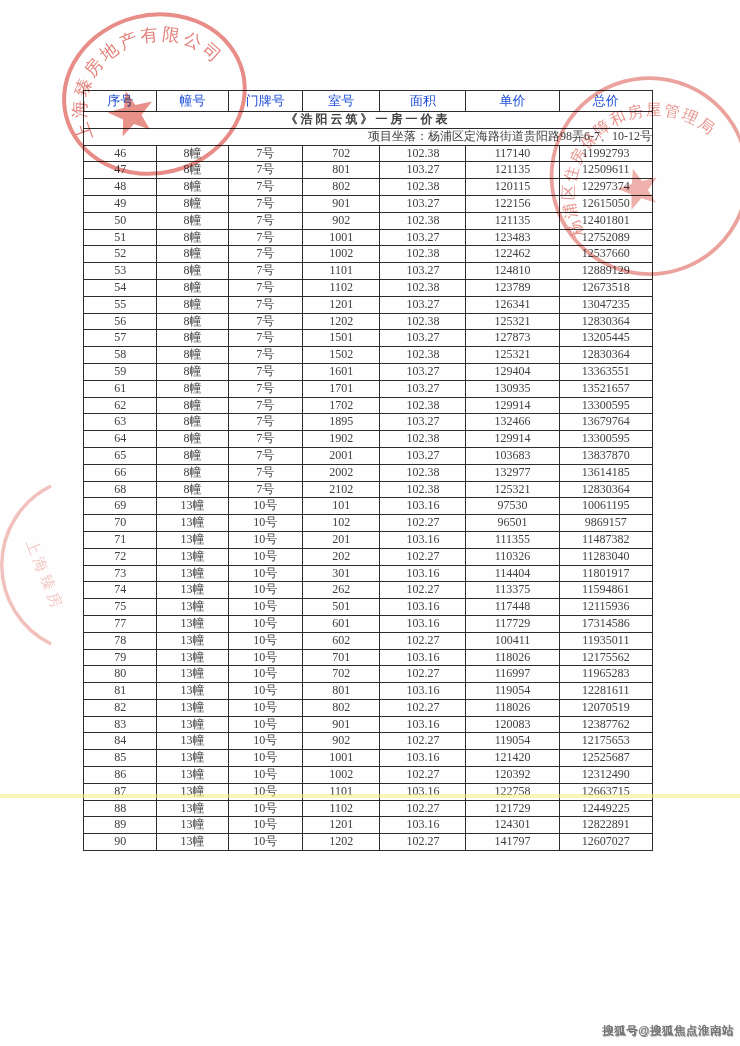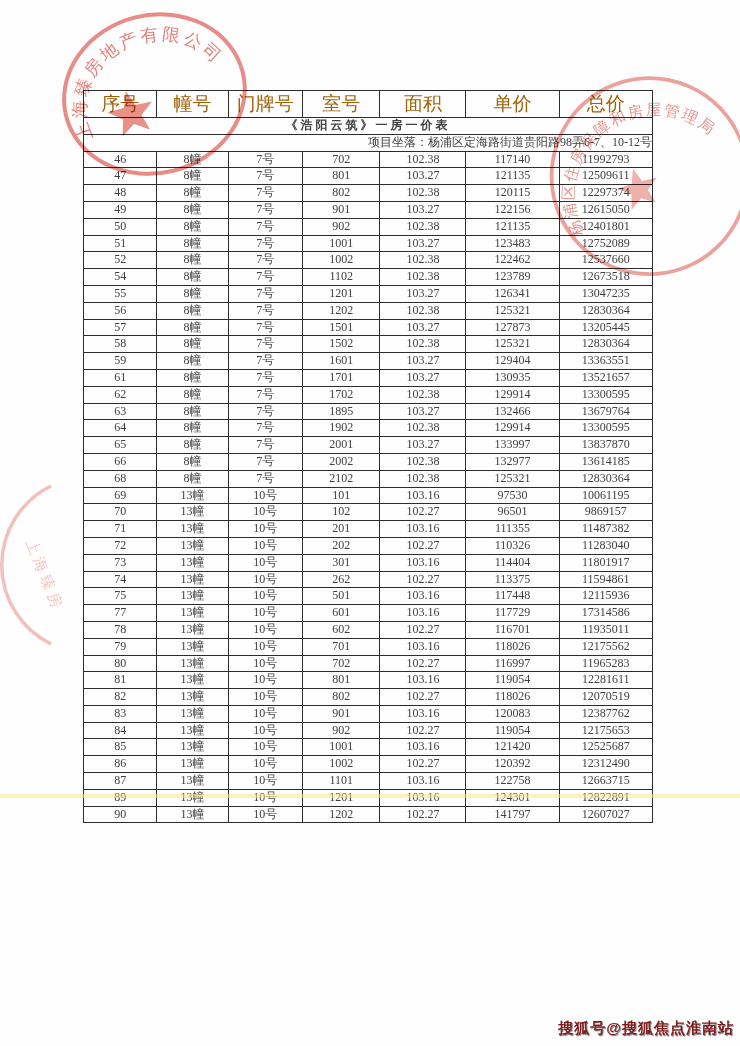--- a/index.html
+++ b/index.html
@@ -17,21 +17,21 @@
     border:1.3px solid #2c2c2c; text-align:center; color:#3c3c3c;
     overflow:hidden; white-space:nowrap; padding:0;
   }
   .title-row td {
     height:50px; font-size:21px; font-weight:bold; color:#1f1f1f; letter-spacing:3px;
   }
   .loc-row td {
     height:28px; text-align:right; font-size:13.5px; padding:0 0 0 5px; color:#2e2e2e;
   }
   .price-table thead th {
-    height:20px; font-size:19px; font-weight:normal; color:#a16207;
+    height:20px; font-size:13px; font-weight:normal; color:#1d4ed8;
   }
   .price-table tbody td {
     height:15.8px; line-height:15.8px; font-size:12px; color:#404040;
   }
 
   
   .stamp {
     position:absolute; pointer-events:none;
     mix-blend-mode:multiply;
   }
@@ -42,22 +42,22 @@
   
   .highlight-line {
     position:absolute; left:0; top:794px; width:740px; height:4px;
     background:rgba(244,236,120,0.55); pointer-events:none;
   }
 
   
   .watermark {
     position:absolute; right:6px; bottom:8px;
     font-family:"Liberation Sans","DejaVu Sans",sans-serif;
-    font-weight:bold; font-size:15px; letter-spacing:1px;
-    color:#7f1d1d;
+    font-weight:bold; font-size:11px; letter-spacing:1px;
+    color:#737373;
     text-shadow:-1px -1px 0 #ffffff, 1px 1px 1px #6f6f6f;
   }
 </style>
 </head>
 <body>
 
 <div class="page">
 
   <div class="doc">
     <table class="price-table">
@@ -148,20 +148,29 @@
           <tr>
           <td>52</td>
           <td>8幢</td>
           <td>7号</td>
           <td>1002</td>
           <td>102.38</td>
           <td>122462</td>
           <td>12537660</td>
         </tr>
           <tr>
+          <td>53</td>
+          <td>8幢</td>
+          <td>7号</td>
+          <td>1101</td>
+          <td>103.27</td>
+          <td>124810</td>
+          <td>12889129</td>
+        </tr>
+          <tr>
           <td>54</td>
           <td>8幢</td>
           <td>7号</td>
           <td>1102</td>
           <td>102.38</td>
           <td>123789</td>
           <td>12673518</td>
         </tr>
           <tr>
           <td>55</td>
@@ -243,21 +252,21 @@
           <td>102.38</td>
           <td>129914</td>
           <td>13300595</td>
         </tr>
           <tr>
           <td>65</td>
           <td>8幢</td>
           <td>7号</td>
           <td>2001</td>
           <td>103.27</td>
-          <td>133997</td>
+          <td>103683</td>
           <td>13837870</td>
         </tr>
           <tr>
           <td>66</td>
           <td>8幢</td>
           <td>7号</td>
           <td>2002</td>
           <td>102.38</td>
           <td>132977</td>
           <td>13614185</td>
@@ -342,21 +351,21 @@
           <td>103.16</td>
           <td>117729</td>
           <td>17314586</td>
         </tr>
           <tr>
           <td>78</td>
           <td>13幢</td>
           <td>10号</td>
           <td>602</td>
           <td>102.27</td>
-          <td>116701</td>
+          <td>100411</td>
           <td>11935011</td>
         </tr>
           <tr>
           <td>79</td>
           <td>13幢</td>
           <td>10号</td>
           <td>701</td>
           <td>103.16</td>
           <td>118026</td>
           <td>12175562</td>
@@ -425,20 +434,29 @@
           <td>12312490</td>
         </tr>
           <tr>
           <td>87</td>
           <td>13幢</td>
           <td>10号</td>
           <td>1101</td>
           <td>103.16</td>
           <td>122758</td>
           <td>12663715</td>
+        </tr>
+          <tr>
+          <td>88</td>
+          <td>13幢</td>
+          <td>10号</td>
+          <td>1102</td>
+          <td>102.27</td>
+          <td>121729</td>
+          <td>12449225</td>
         </tr>
           <tr>
           <td>89</td>
           <td>13幢</td>
           <td>10号</td>
           <td>1201</td>
           <td>103.16</td>
           <td>124301</td>
           <td>12822891</td>
         </tr>

